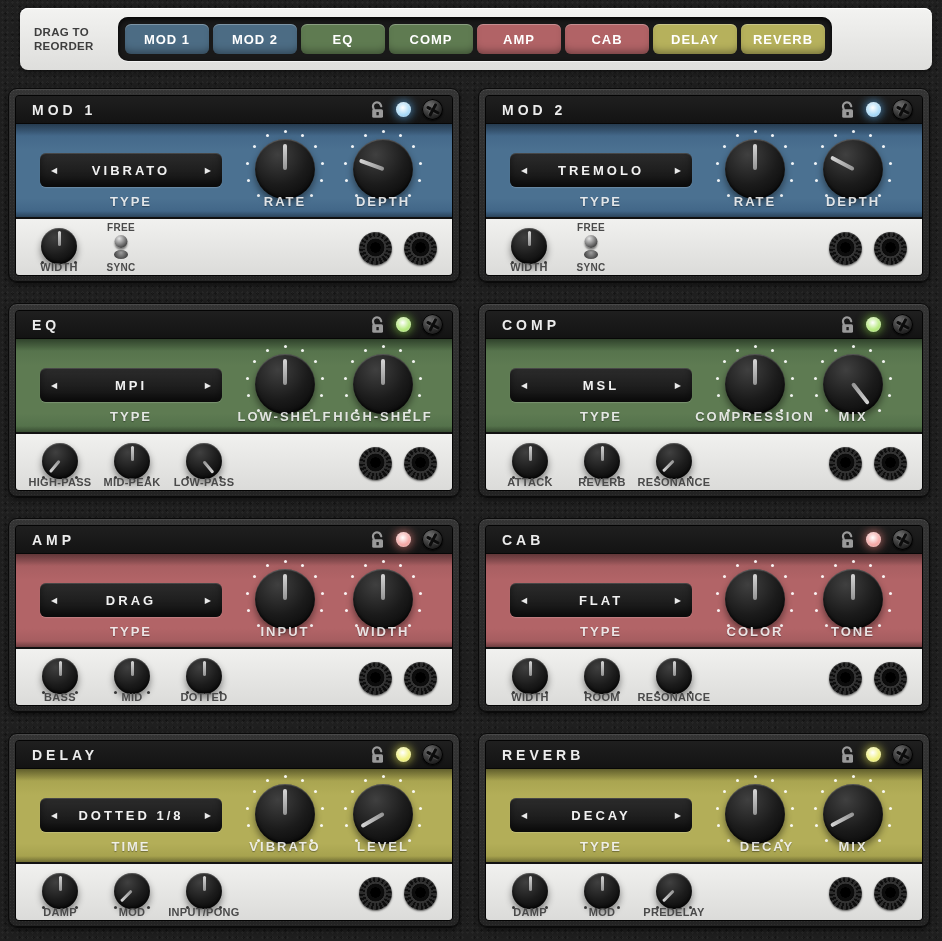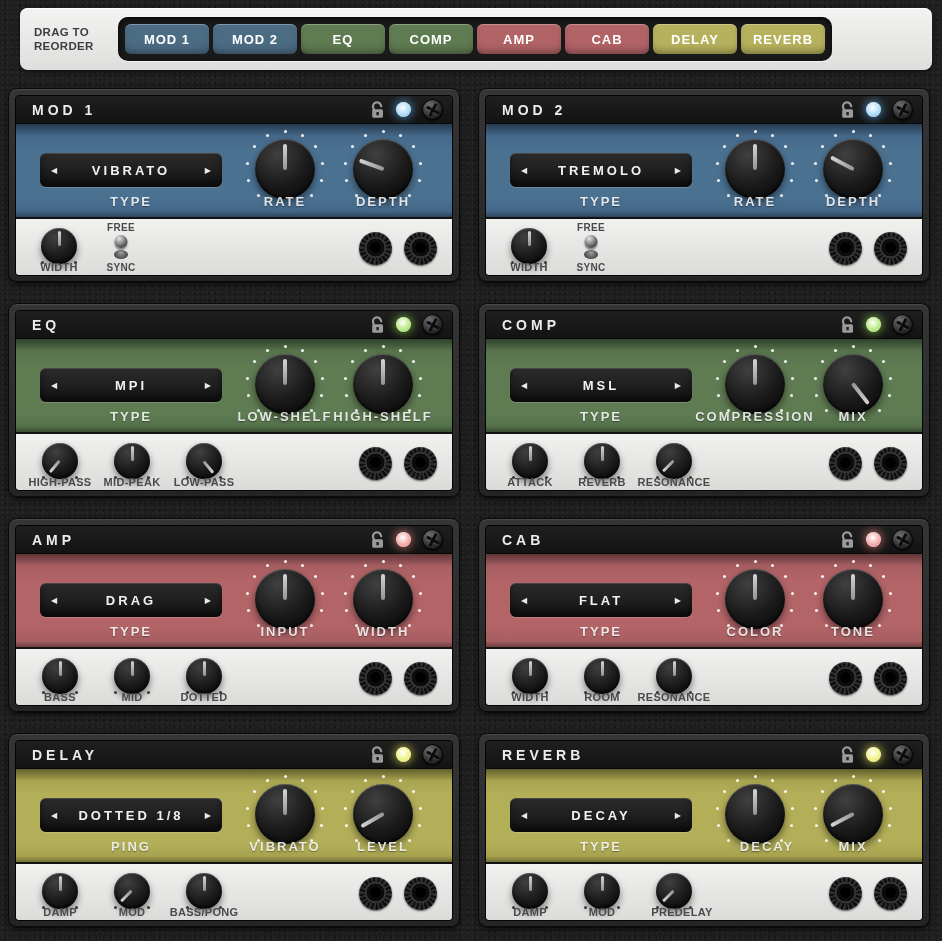--- a/index.html
+++ b/index.html
@@ -706,21 +706,21 @@
             <span class="led" style="background: radial-gradient(circle at 45% 38%, rgb(255, 255, 255), rgb(241, 242, 132) 55%, rgb(217, 218, 80) 100%); box-shadow: rgba(217, 218, 80, 0.6) 0px 0px 9px 2px, rgba(255, 255, 255, 0.8) 0px 0px 2px inset;"></span>
             <span class="screw"></span>
           </div>
         </div>
         <div class="mod-body" style="background: linear-gradient(rgb(161, 157, 74) 0%, rgb(179, 174, 88) 28%, rgb(179, 174, 88) 80%, rgb(161, 157, 74) 100%);">
           <div class="sel">
             <span class="sel-arrow">◀</span>
             <span class="sel-value">DOTTED 1/8</span>
             <span class="sel-arrow right">▶</span>
           </div>
-          <div class="panel-label sel-label">PING</div>
+          <div class="panel-label sel-label">TIME</div>
           <div class="bk" style="left: 226px;">
             <span class="tickdot" style="left: 14.6299px; top: 68.3701px; background: rgba(255, 255, 255, 0.92);"></span>
             <span class="tickdot" style="left: 5.35985px; top: 53.2426px; background: rgba(255, 255, 255, 0.92);"></span>
             <span class="tickdot" style="left: 3.96784px; top: 35.5555px; background: rgba(255, 255, 255, 0.92);"></span>
             <span class="tickdot" style="left: 10.7574px; top: 19.1642px; background: rgba(255, 255, 255, 0.92);"></span>
             <span class="tickdot" style="left: 24.2484px; top: 7.64175px; background: rgba(255, 255, 255, 0.92);"></span>
             <span class="tickdot" style="left: 41.5px; top: 3.5px; background: rgba(255, 255, 255, 0.92);"></span>
             <span class="tickdot" style="left: 58.7516px; top: 7.64175px; background: rgba(255, 255, 255, 0.92);"></span>
             <span class="tickdot" style="left: 72.2426px; top: 19.1642px; background: rgba(255, 255, 255, 0.92);"></span>
             <span class="tickdot" style="left: 79.0322px; top: 35.5555px; background: rgba(255, 255, 255, 0.92);"></span>
@@ -776,21 +776,21 @@
           <div class="sk-label" style="left: 56px; width: 120px;">MOD</div>
           <div class="sk" style="left: 162px;">
             <span class="tickdot" style="left: 8.23654px; top: 40.7635px; background: rgb(61, 61, 61);"></span>
             <span class="tickdot" style="left: 40.7635px; top: 40.7635px; background: rgb(61, 61, 61);"></span>
             <div class="knob knob-small">
               <div class="knob-face" style="transform: rotate(0deg);">
                 <div class="pointer pointer-small"></div>
               </div>
             </div>
           </div>
-          <div class="sk-label" style="left: 128px; width: 120px;">BASS/PONG</div>
+          <div class="sk-label" style="left: 128px; width: 120px;">INPUT/PONG</div>
           <span class="jack" style="left: 343px;"></span>
           <span class="jack" style="left: 388px;"></span>
         </div>
       </div>
     </section>
     <section class="module">
       <div class="mod-inner">
         <div class="mod-header">
           <div class="mod-title">REVERB</div>
           <div class="hd-icons">
@@ -874,19 +874,19 @@
           <div class="sk-label" style="left: 56px; width: 120px;">MOD</div>
           <div class="sk" style="left: 162px;">
             <span class="tickdot" style="left: 8.23654px; top: 40.7635px; background: rgb(61, 61, 61);"></span>
             <span class="tickdot" style="left: 40.7635px; top: 40.7635px; background: rgb(61, 61, 61);"></span>
             <div class="knob knob-small">
               <div class="knob-face" style="transform: rotate(-135deg);">
                 <div class="pointer pointer-small"></div>
               </div>
             </div>
           </div>
-          <div class="sk-label" style="left: 136px; width: 120px;">PREDELAY</div>
+          <div class="sk-label" style="left: 128px; width: 120px;">PREDELAY</div>
           <span class="jack" style="left: 343px;"></span>
           <span class="jack" style="left: 388px;"></span>
         </div>
       </div>
     </section>
   </main>
 
 </body></html>

